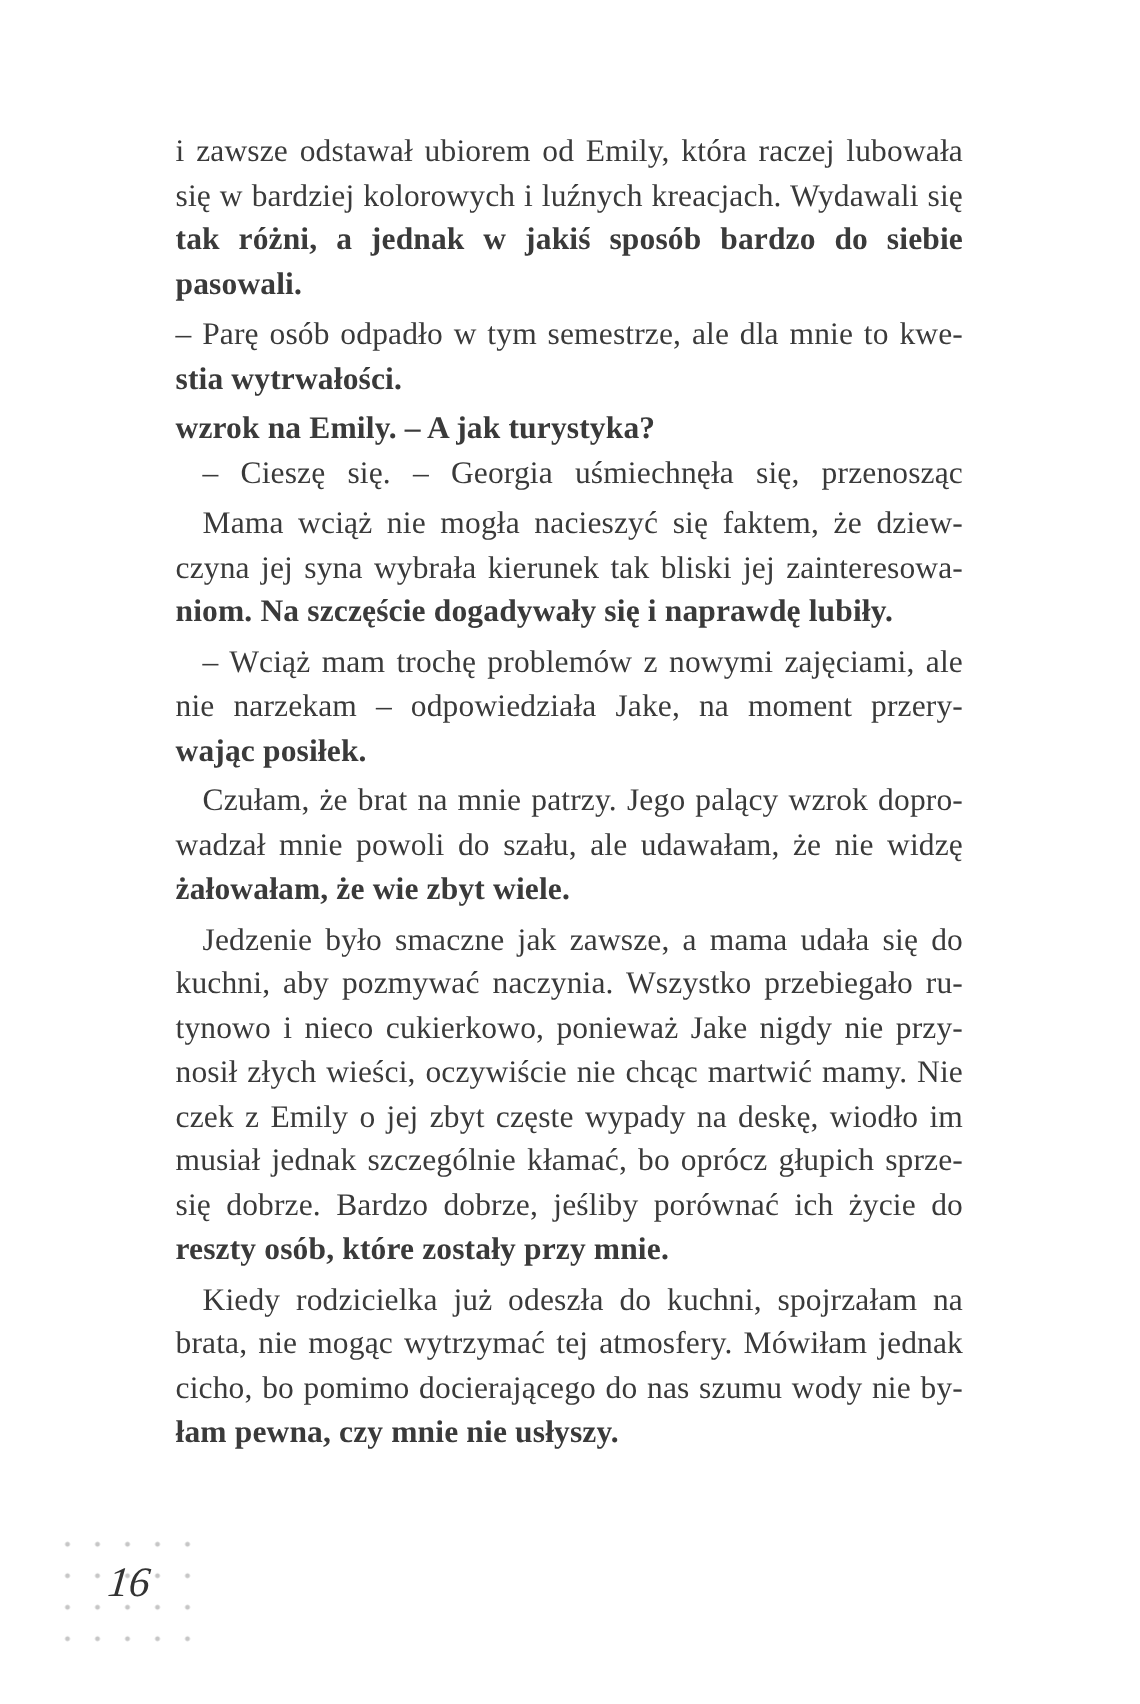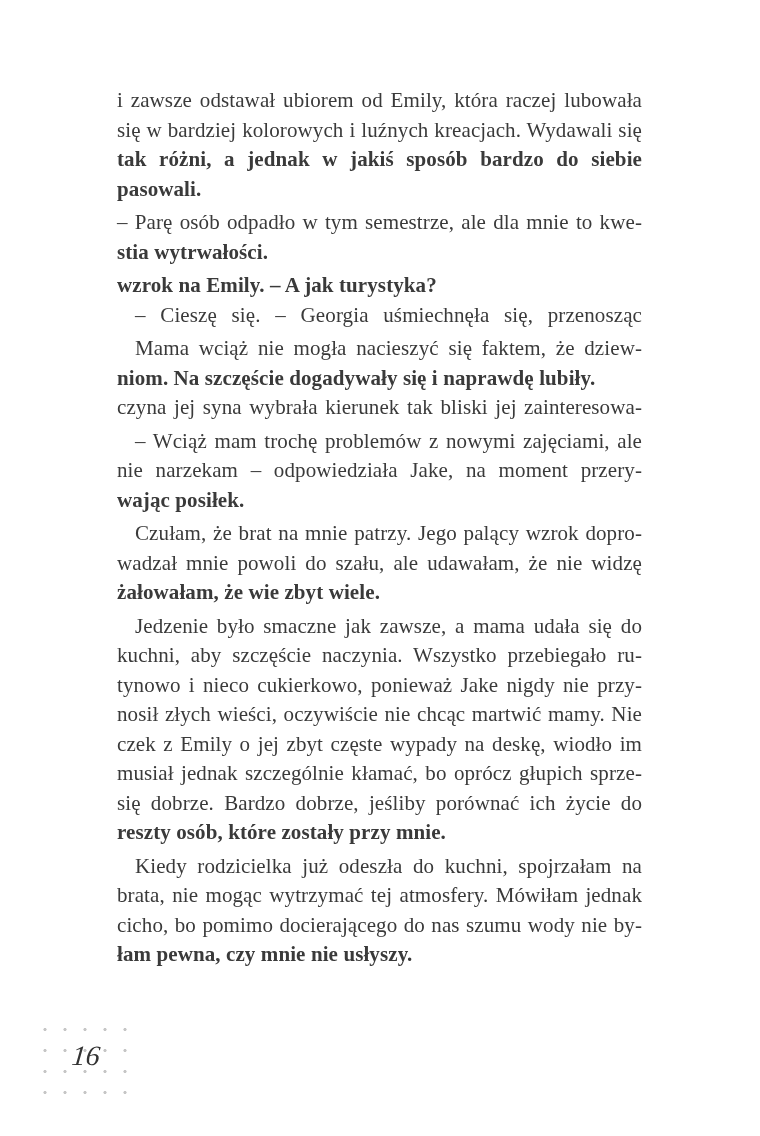--- a/index.html
+++ b/index.html
@@ -69,36 +69,36 @@
       <div class="paragraph">
         <div class="line first">– Parę osób odpadło w tym semestrze, ale dla mnie to kwe-</div>
         <div class="line last">stia wytrwałości.</div>
       </div>
       <div class="paragraph indent">
         <div class="line last">wzrok na Emily. – A jak turystyka?</div>
         <div class="line first">– Cieszę się. – Georgia uśmiechnęła się, przenosząc</div>
       </div>
       <div class="paragraph indent">
         <div class="line first">Mama wciąż nie mogła nacieszyć się faktem, że dziew-</div>
+        <div class="line">czyna jej syna wybrała kierunek tak bliski jej zainteresowa-</div>
         <div class="line last">niom. Na szczęście dogadywały się i naprawdę lubiły.</div>
-        <div class="line">czyna jej syna wybrała kierunek tak bliski jej zainteresowa-</div>
       </div>
       <div class="paragraph indent">
         <div class="line first">– Wciąż mam trochę problemów z nowymi zajęciami, ale</div>
         <div class="line">nie narzekam – odpowiedziała Jake, na moment przery-</div>
         <div class="line last">wając posiłek.</div>
       </div>
       <div class="paragraph indent">
         <div class="line first">Czułam, że brat na mnie patrzy. Jego palący wzrok dopro-</div>
         <div class="line">wadzał mnie powoli do szału, ale udawałam, że nie widzę</div>
         <div class="line last">żałowałam, że wie zbyt wiele.</div>
       </div>
       <div class="paragraph indent">
         <div class="line first">Jedzenie było smaczne jak zawsze, a mama udała się do</div>
-        <div class="line">kuchni, aby szczęście naczynia. Wszystko przebiegało ru-</div>
+        <div class="line">kuchni, aby pozmywać naczynia. Wszystko przebiegało ru-</div>
         <div class="line">tynowo i nieco cukierkowo, ponieważ Jake nigdy nie przy-</div>
         <div class="line">nosił złych wieści, oczywiście nie chcąc martwić mamy. Nie</div>
         <div class="line">czek z Emily o jej zbyt częste wypady na deskę, wiodło im</div>
         <div class="line">musiał jednak szczególnie kłamać, bo oprócz głupich sprze-</div>
         <div class="line">się dobrze. Bardzo dobrze, jeśliby porównać ich życie do</div>
         <div class="line last">reszty osób, które zostały przy mnie.</div>
       </div>
       <div class="paragraph indent">
         <div class="line first">Kiedy rodzicielka już odeszła do kuchni, spojrzałam na</div>
         <div class="line">brata, nie mogąc wytrzymać tej atmosfery. Mówiłam jednak</div>

